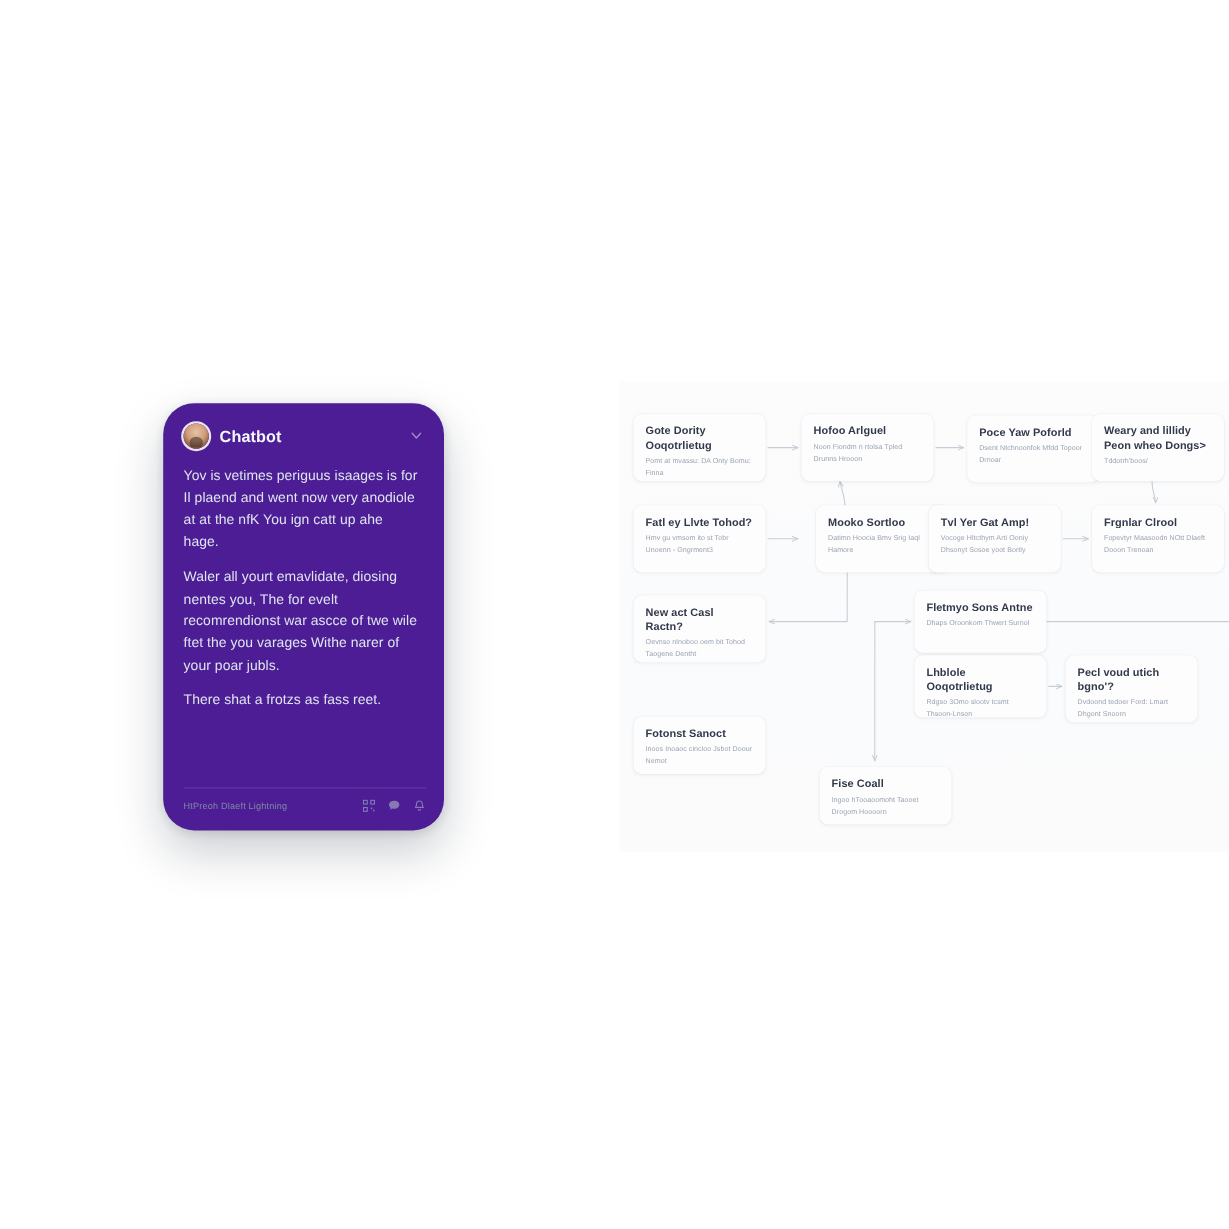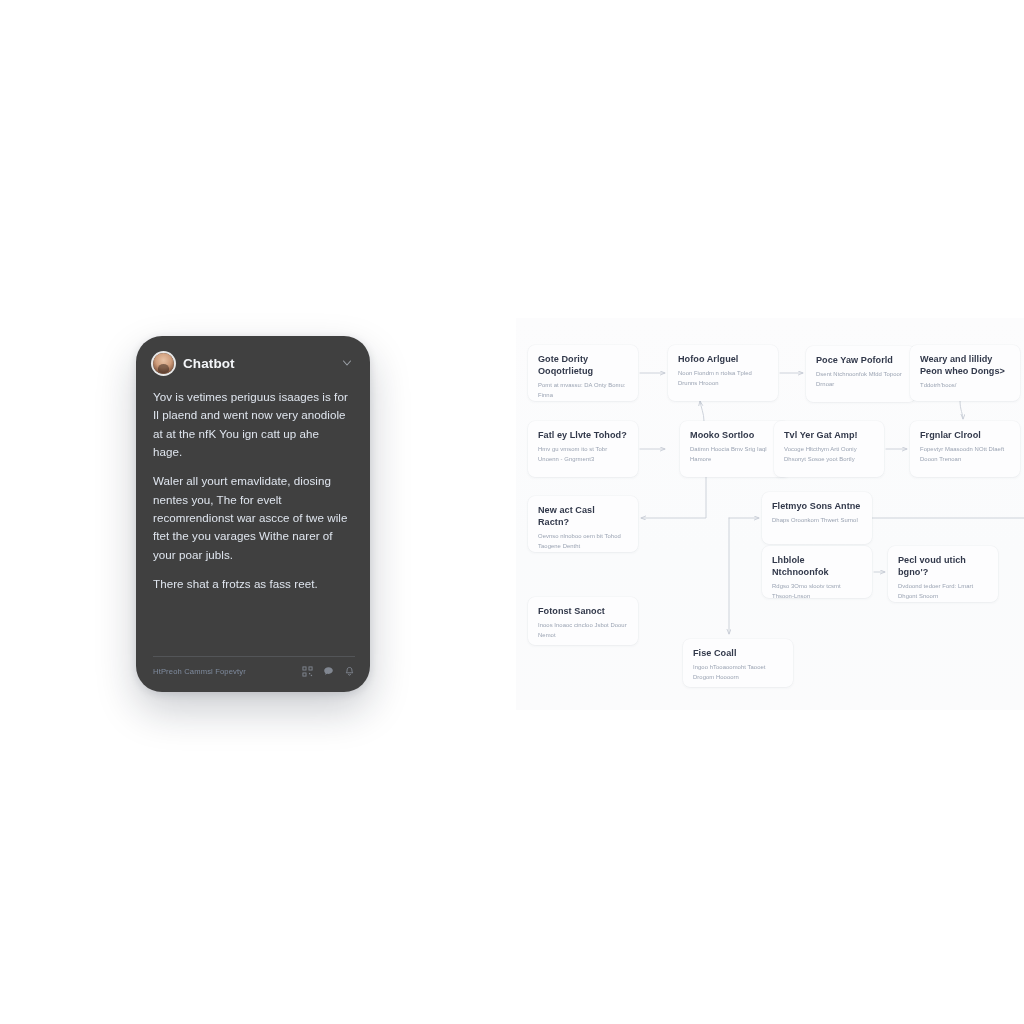--- a/index.html
+++ b/index.html
@@ -16,21 +16,21 @@
     -webkit-font-smoothing: antialiased;
   }
 
   
   #chat-card {
     position: absolute;
     left: 136px;
     top: 336px;
     width: 234px;
     height: 356px;
-    background: #404040;
+    background: #4c1d95;
     border-radius: 26px;
     box-shadow: 0 18px 40px rgba(20,28,45,0.22), 0 2px 8px rgba(20,28,45,0.12);
     overflow: hidden;
     box-sizing: border-box;
     padding: 0;
   }
   #chat-card-inner {
     position: absolute;
     inset: 0;
     padding: 14px 17px 0 17px;
@@ -175,21 +175,21 @@
       </div>
     </div>
 
     <div class="chat-body">
       <p class="chat-para">Yov is vetimes periguus isaages is for Il plaend and went now very anodiole at at the nfK You ign catt up ahe hage.</p>
       <p class="chat-para">Waler all yourt emavlidate, diosing nentes you, The for evelt recomrendionst war ascce of twe wile ftet the you varages Withe narer of your poar jubls.</p>
       <p class="chat-para">There shat a frotzs as fass reet.</p>
     </div>
 
     <div id="chat-footer">
-      <div class="footer-label">HtPreoh Cammsl Fopevtyr</div>
+      <div class="footer-label">HtPreoh Dlaeft Lightning</div>
       <div class="footer-icons">
         <span class="ficon">
           <svg viewBox="0 0 12 12" width="11" height="11" aria-hidden="true">
             <g fill="none" stroke="#aab4c4" stroke-width="1">
               <rect x="1" y="1" width="3.4" height="3.4"></rect>
               <rect x="7.6" y="1" width="3.4" height="3.4"></rect>
               <rect x="1" y="7.6" width="3.4" height="3.4"></rect>
             </g>
             <g fill="#aab4c4">
               <rect x="7.6" y="7.6" width="1.4" height="1.4"></rect>
@@ -299,21 +299,21 @@
     <p class="node-title">New act Casl Ractn?</p>
     <p class="node-sub">Oevnso nlnoboo oem bit Tohod
 Taogene Dentht</p>
   </div>
   <div class="flow-node" style="left:246px; top:174px; width:110px; height:52px;">
     <p class="node-title">Fletmyo Sons Antne</p>
     <p class="node-sub">Dhaps Oroonkom
 Thwert Surnol</p>
   </div>
   <div class="flow-node" style="left:246px; top:228px; width:110px; height:52px;">
-    <p class="node-title">Lhblole Ntchnoonfok</p>
+    <p class="node-title">Lhblole Ooqotrlietug</p>
     <p class="node-sub">Rdgso 3Omo slootv tcsmt
 Thsoon-Lnson</p>
   </div>
   <div class="flow-node" style="left:372px; top:228px; width:110px; height:56px;">
     <p class="node-title">Pecl voud utich bgno'?</p>
     <p class="node-sub">Dvdoond tedoer Ford: Lmart
 Dhgont Snoorn</p>
   </div>
 
   <div class="flow-node" style="left:12px; top:279px; width:110px; height:48px;">

